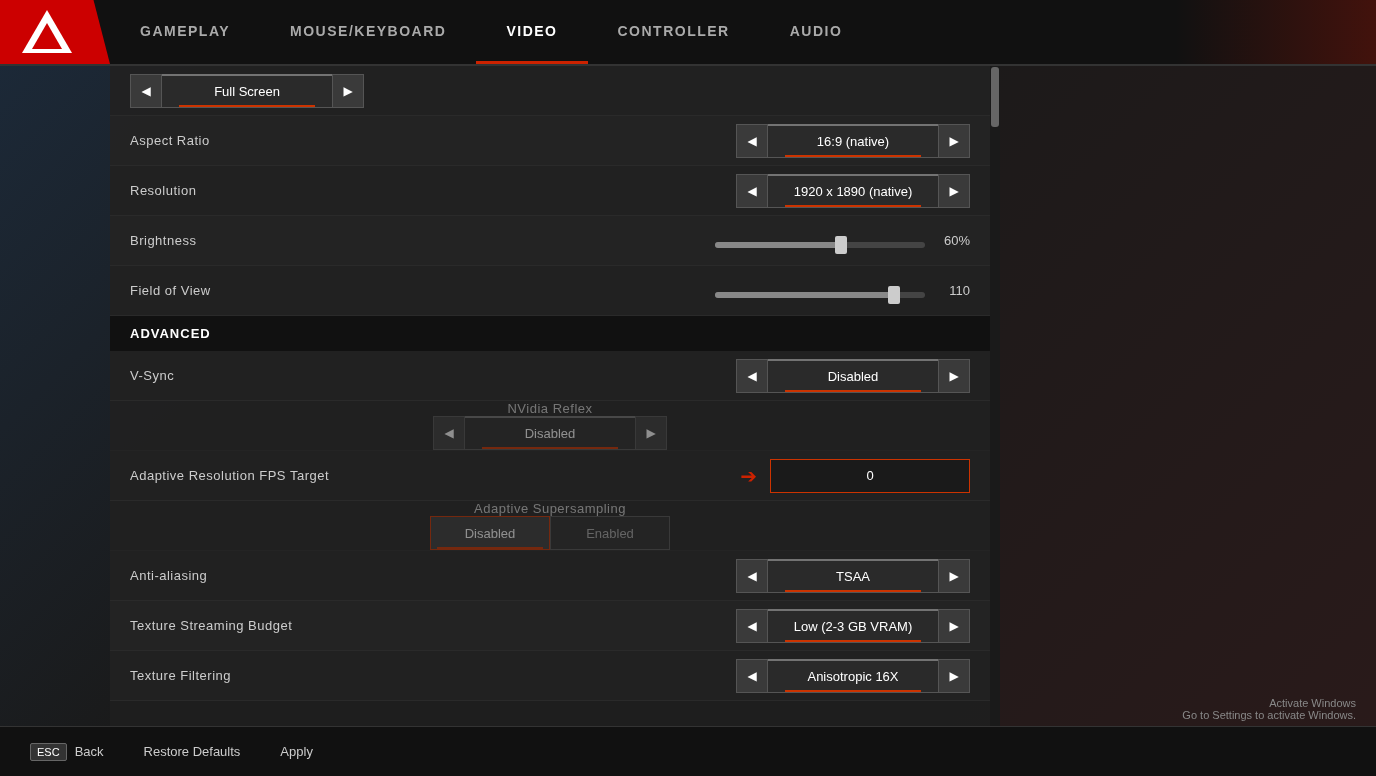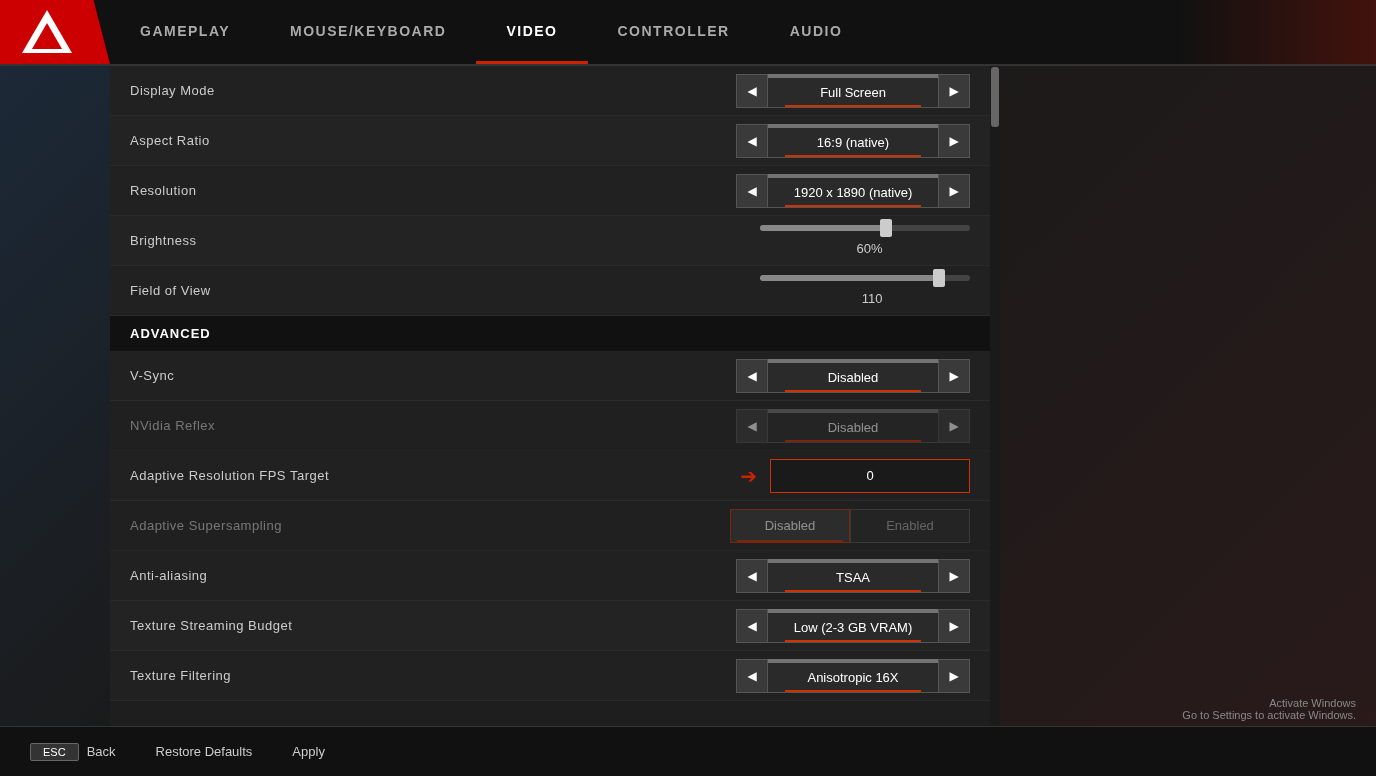--- a/index.html
+++ b/index.html
@@ -116,20 +116,21 @@
       border-bottom: 1px solid #2a2a2a;
       background: rgba(40, 40, 40, 0.5);
     }
 
     .setting-row:nth-child(odd) {
       background: rgba(35, 35, 35, 0.5);
     }
 
     .setting-row.dimmed {
       opacity: 0.5;
+      flex-direction: column;
     }
 
     .setting-label {
       flex: 1;
       color: #ccc;
       font-size: 13px;
       letter-spacing: 0.5px;
     }
 
     .setting-control {
@@ -155,21 +156,21 @@
       align-items: center;
       justify-content: center;
       cursor: pointer;
       font-size: 12px;
     }
 
     .selector-value {
       min-width: 170px;
       height: 34px;
       background: #2a2a2a;
-      border-top: 4px solid #737373;
+      border-top: 2px solid #737373;
       border-bottom: 1px solid #555;
       color: #fff;
       font-size: 13px;
       display: flex;
       align-items: center;
       justify-content: center;
       padding: 0 10px;
       text-align: center;
       position: relative;
     }
@@ -180,23 +181,22 @@
       bottom: 0;
       left: 10%;
       right: 10%;
       height: 2px;
       background: #cc3300;
     }
 
     
     .slider-container {
       display: flex;
-      align-items: center;
+      align-items: flex-end;
       gap: 10px;
-      flex-direction: column;
     }
 
     .slider-track {
       width: 210px;
       height: 6px;
       background: #444;
       border-radius: 3px;
       position: relative;
       cursor: pointer;
     }
@@ -317,21 +317,21 @@
       gap: 8px;
       color: #ccc;
       font-size: 13px;
       cursor: pointer;
     }
 
     .esc-key {
       background: #333;
       border: 1px solid #666;
       color: #fff;
-      padding: 2px 12px;
+      padding: 2px 6px;
       font-size: 11px;
       border-radius: 2px;
     }
 
     
     .windows-notice {
       position: absolute;
       bottom: 55px;
       right: 20px;
       color: #888;
@@ -397,21 +397,20 @@
     </div>
   </div>
   <div class="nav-accent"></div>
 </div>
 
 <div class="main-content">
 
   <div class="settings-panel">
 
     <div class="setting-row">
-      <span class="setting-label">Display Mode</span>
       <div class="setting-control arrow-selector">
         <button class="arrow-btn">◀</button>
         <div class="selector-value">Full Screen</div>
         <button class="arrow-btn">▶</button>
       </div>
     </div>
 
     <div class="setting-row">
       <span class="setting-label">Aspect Ratio</span>
       <div class="setting-control arrow-selector">

